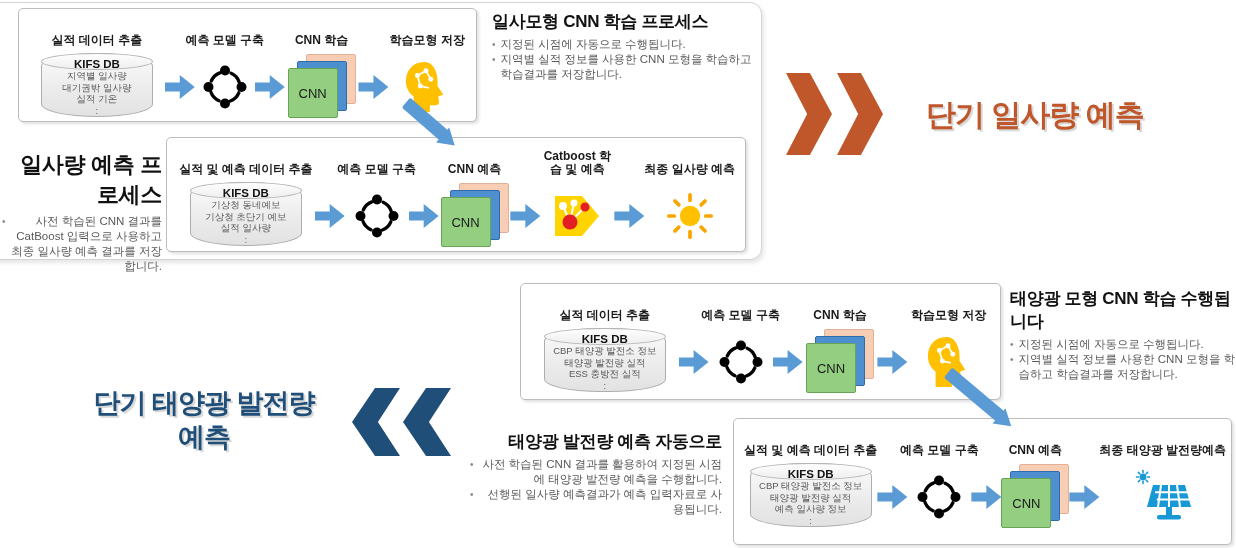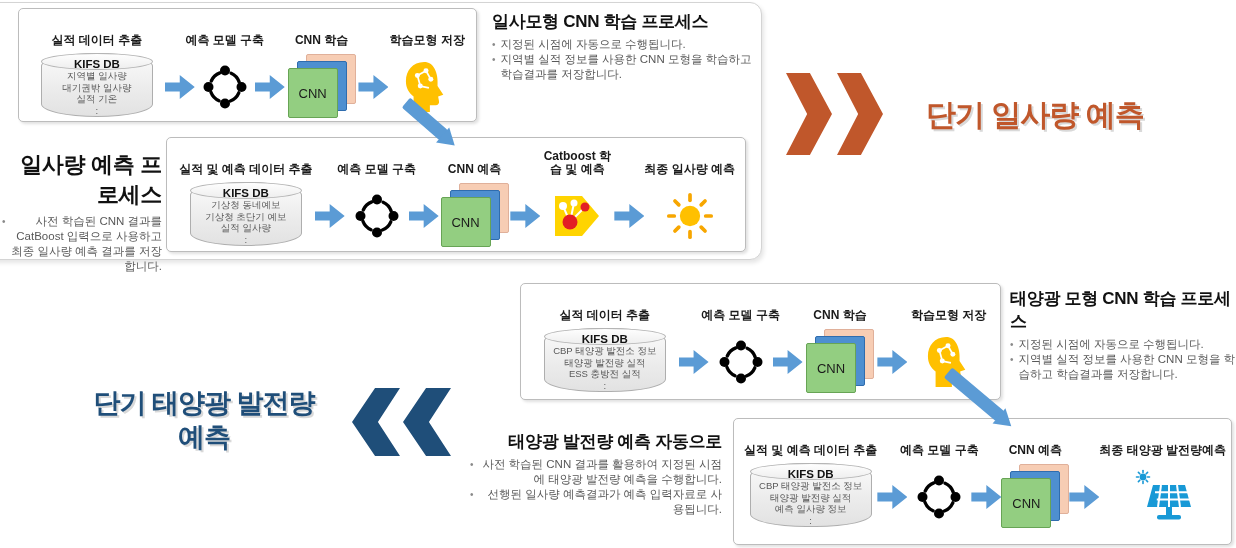--- a/index.html
+++ b/index.html
@@ -263,21 +263,21 @@
           <circle cx="14" cy="15" r="2.6"></circle>
             <circle cx="23" cy="10" r="2.6"></circle>
           <circle cx="28" cy="19" r="2.6"></circle>
             <circle cx="17" cy="26" r="2.6"></circle>
         </g>
       </svg>
     </div>
   </div>
 
   <div class="title-block" style="left:1010px; top:287px; width:226px;">
-    <div class="tb-title">태양광 모형 CNN 학습 프로세스</div>
+    <div class="tb-title">태양광 모형 CNN 학습 수행됩니다</div>
     <div class="tbullet">
       <span class="dot">•</span>
       <span>지정된 시점에 자동으로 수행됩니다.</span>
     </div>
     <div class="tbullet">
       <span class="dot">•</span>
       <span>지역별 실적 정보를 사용한 CNN 모형을 학습하고 학습결과를 저장합니다.</span>
     </div>
   </div>
 

